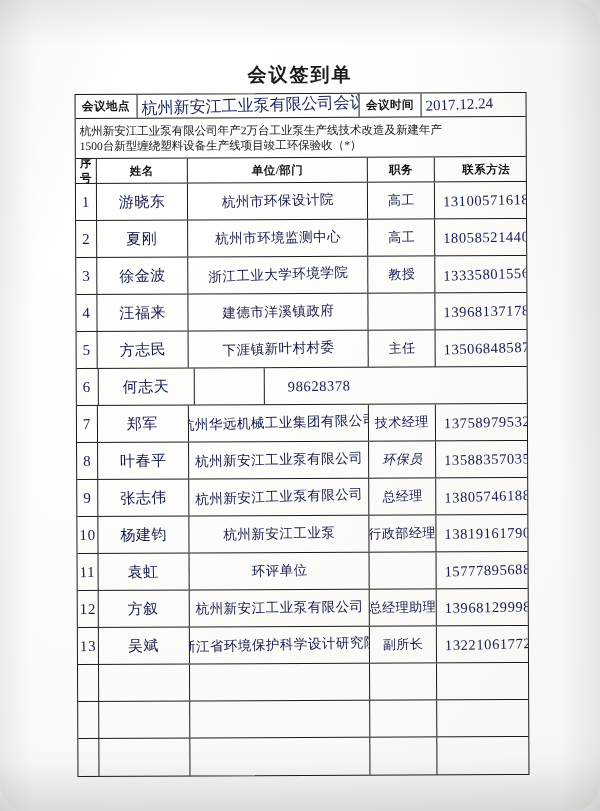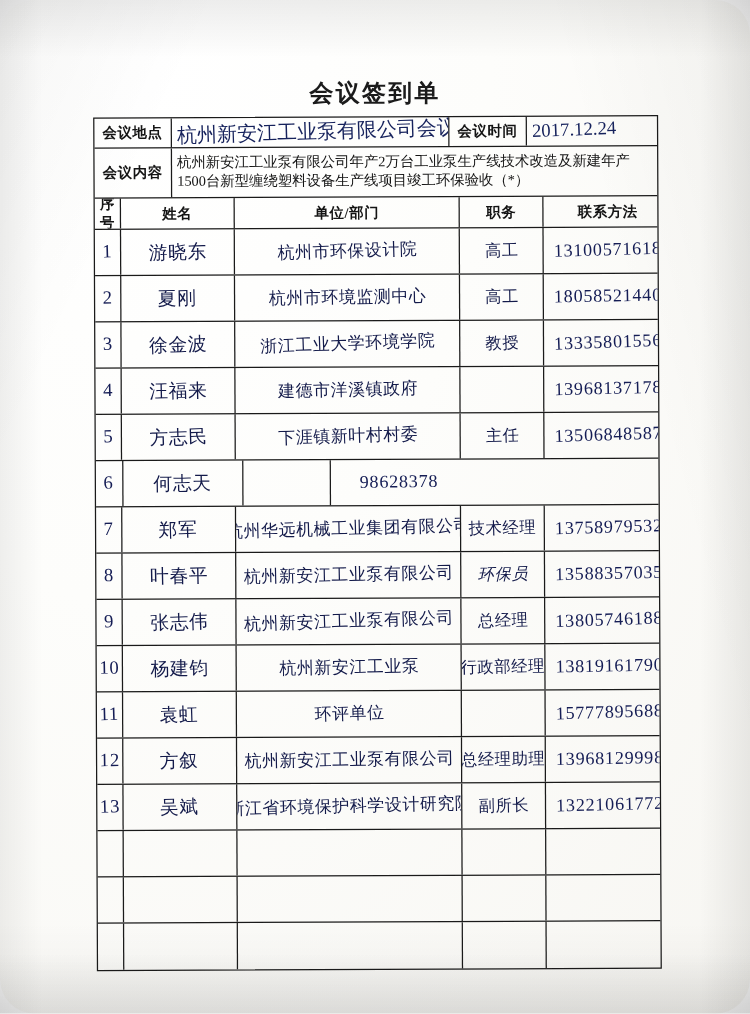--- a/index.html
+++ b/index.html
@@ -182,21 +182,20 @@
       <div class="cell c-place-val">
         <span class="hdr-hw">杭州新安江工业泵有限公司会议室</span>
       </div>
       <div class="cell lbl c-time-lbl">会议时间</div>
       <div class="cell c-time-val">
         <span class="time-hw">2017.12.24</span>
       </div>
     </div>
 
     <div class="row content-row">
-      <div class="cell lbl c-content-lbl">会议内容</div>
       <div class="cell c-content-val">杭州新安江工业泵有限公司年产2万台工业泵生产线技术改造及新建年产1500台新型缠绕塑料设备生产线项目竣工环保验收（*）</div>
     </div>
 
     <div class="row colhdr">
       <div class="cell lbl c-no">序号</div>
       <div class="cell lbl c-name">姓名</div>
       <div class="cell lbl c-unit">单位/部门</div>
       <div class="cell lbl c-post">职务</div>
       <div class="cell lbl c-tel">联系方法</div>
     </div>

